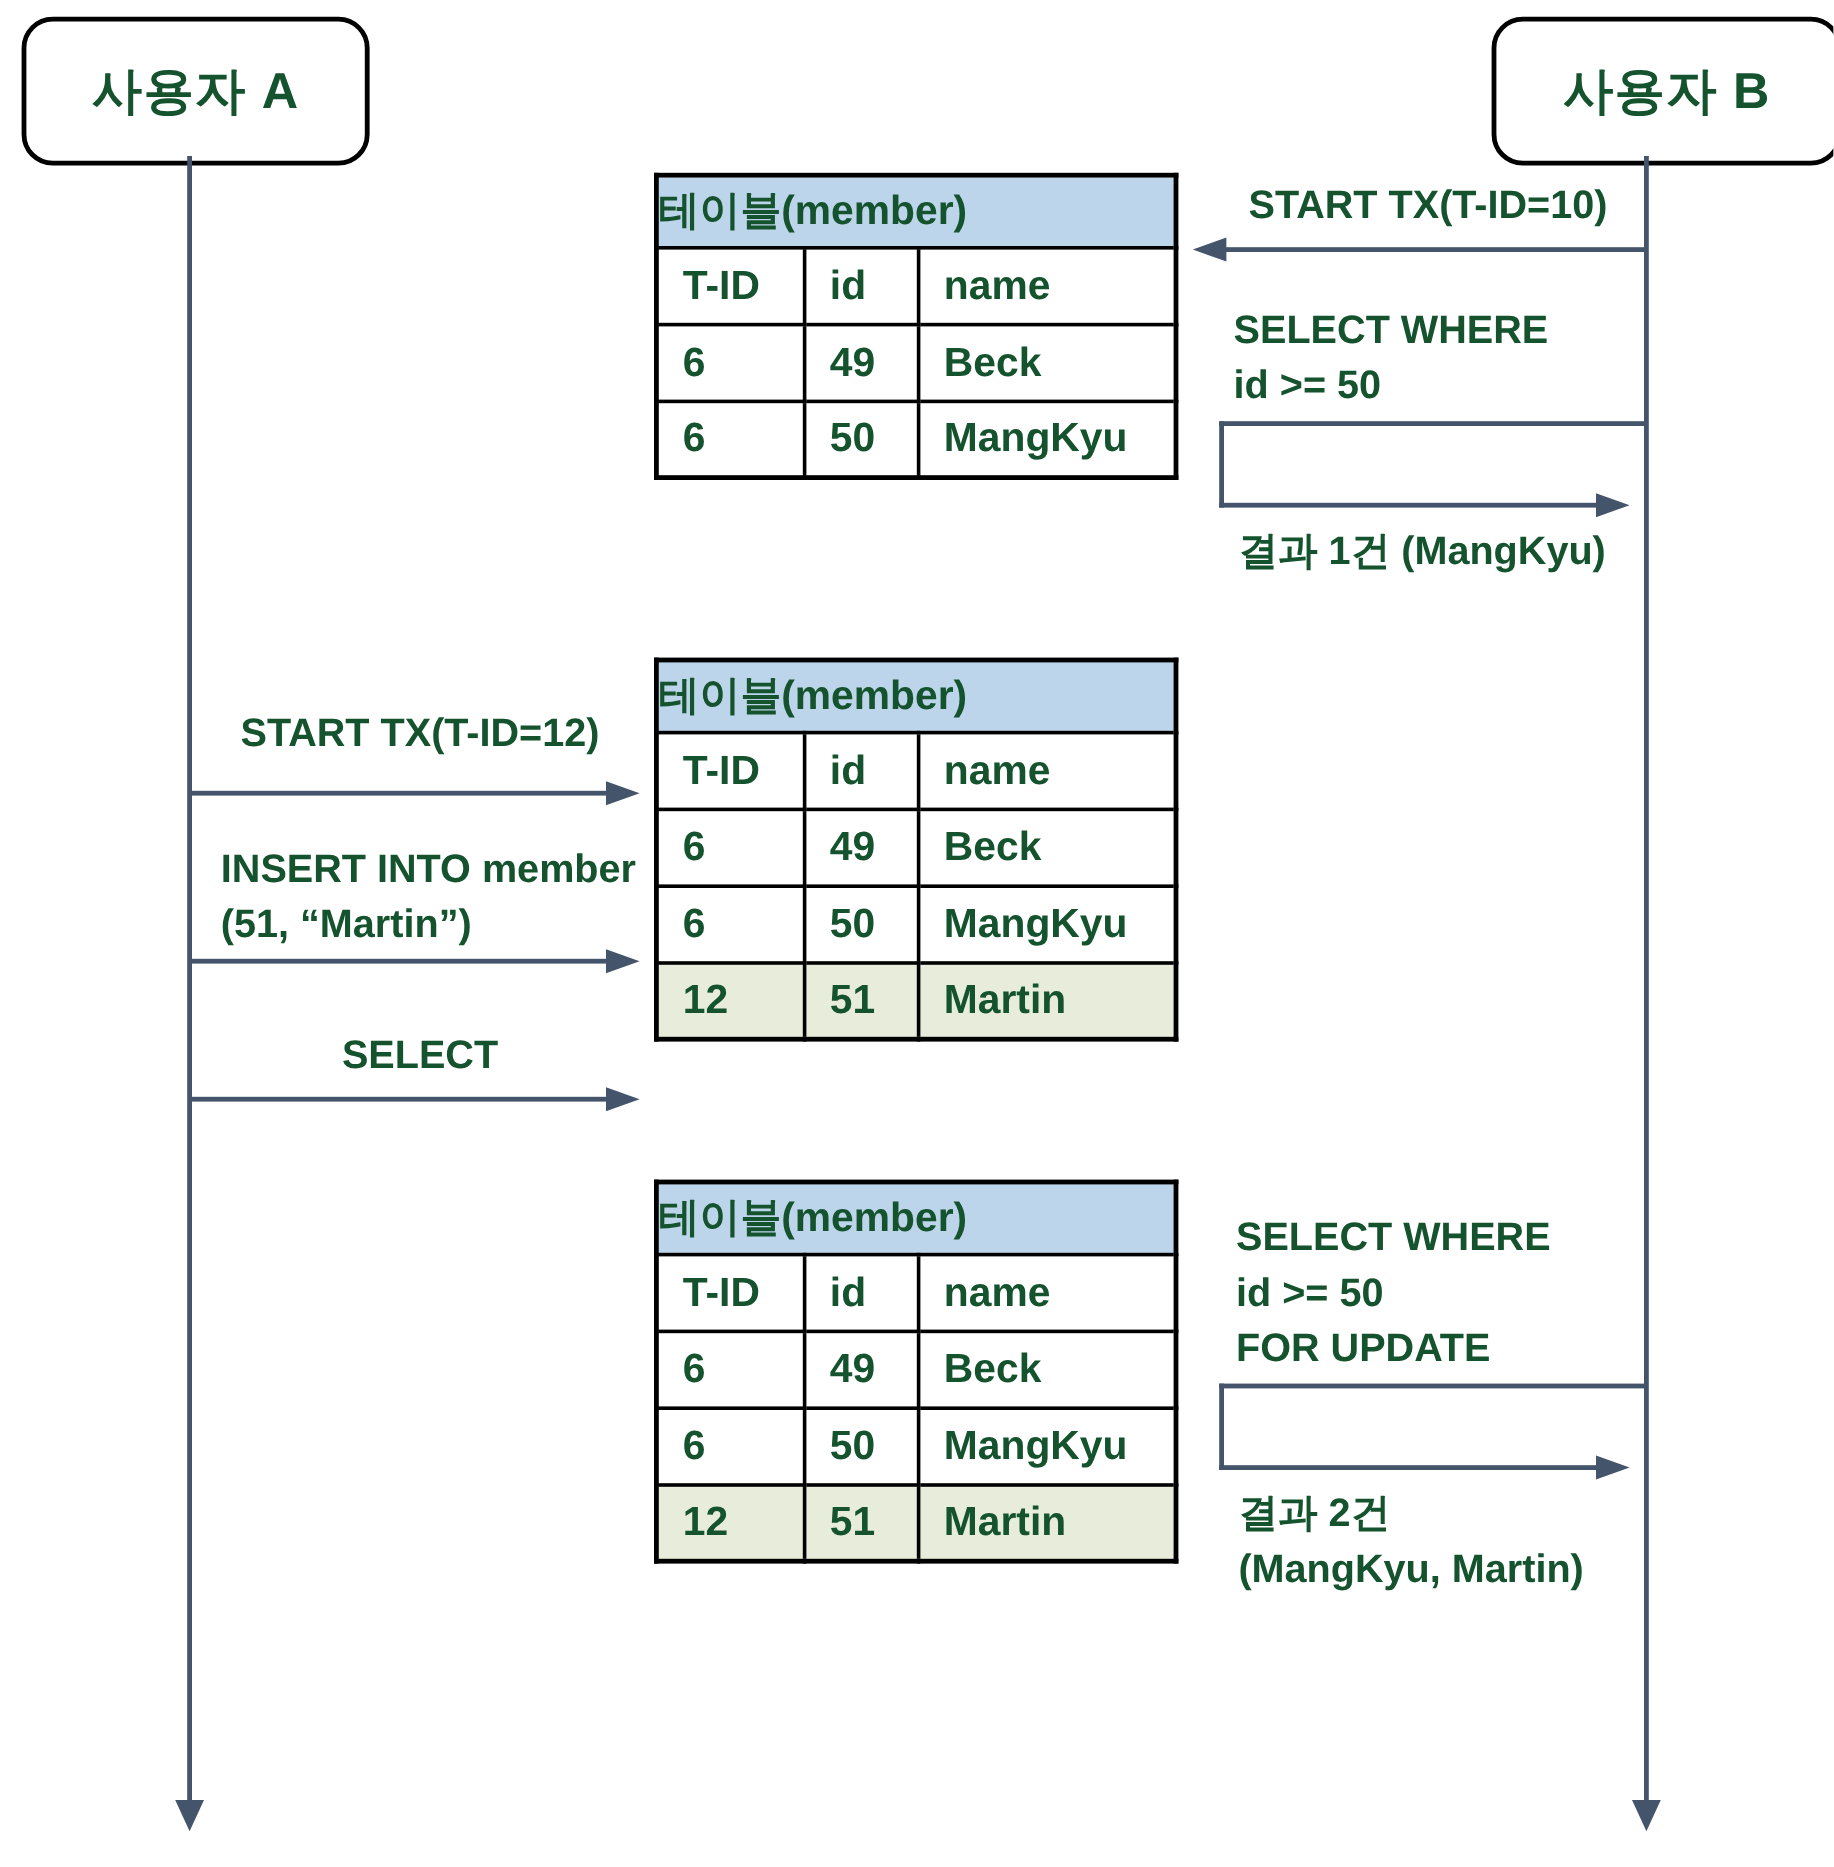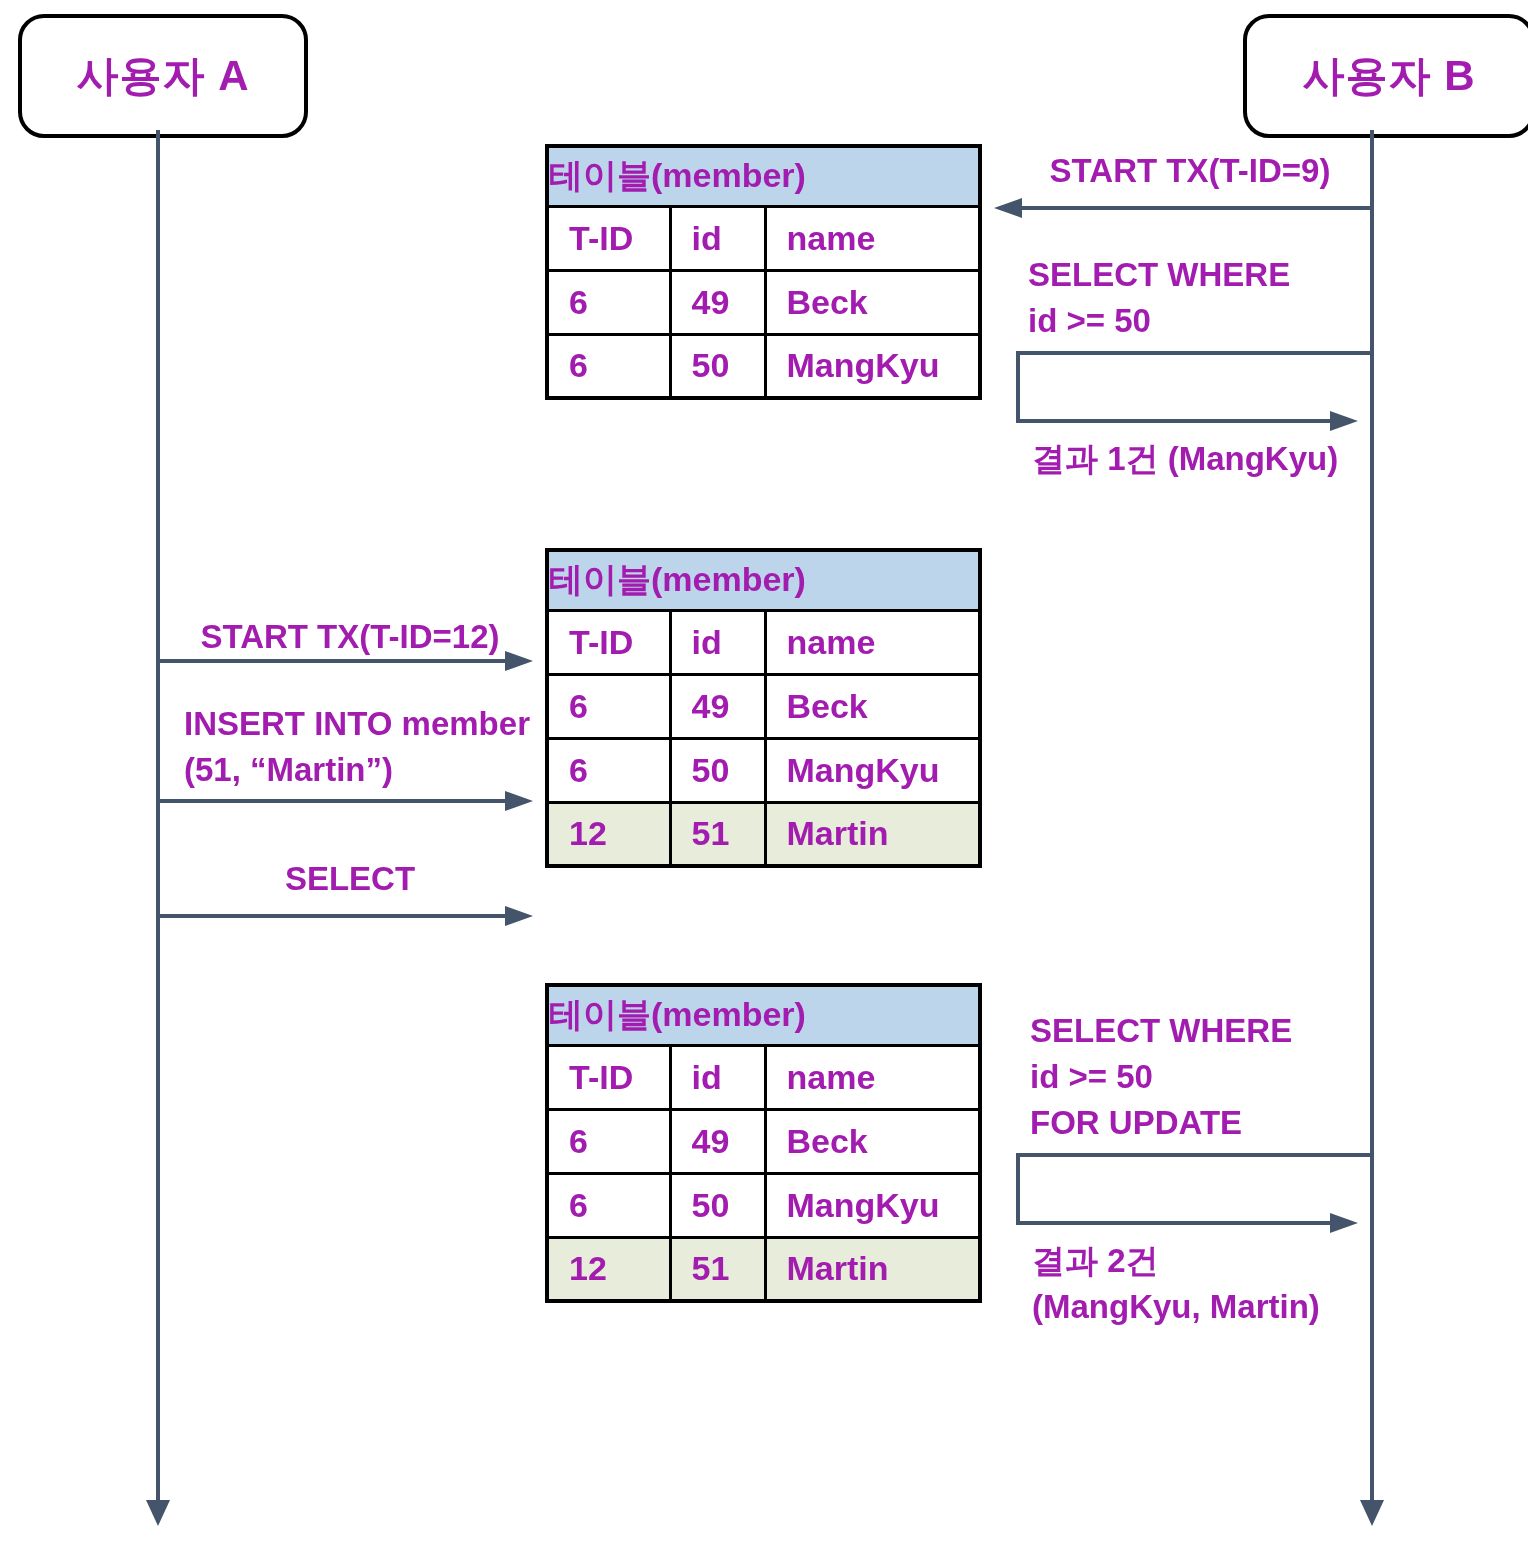--- a/index.html
+++ b/index.html
@@ -1,18 +1,18 @@
 <!DOCTYPE html>
 <html><head>
 <meta charset="utf-8">
 <style>
   html,body{margin:0;padding:0;background:#fff;}
   #canvas{
     position:relative;width:1528px;height:1556px;background:#ffffff;
-    font-family:"Liberation Sans",sans-serif;font-weight:bold;color:#a21caf;
+    font-family:"Liberation Sans",sans-serif;font-weight:bold;color:#14532d;
     overflow:hidden;
   }
   .actor{
     position:absolute;border:4px solid #000;border-radius:26px;background:#fff;
     display:flex;align-items:center;justify-content:center;
     font-size:42px;letter-spacing:1px;
   }
   .lifeline{position:absolute;width:4px;background:#44546a;}
   .ll-arrow{
     position:absolute;width:0;height:0;
@@ -150,35 +150,35 @@
       <td>MangKyu</td>
     </tr>
     <tr class="green">
       <td>12</td>
       <td>51</td>
       <td>Martin</td>
     </tr>
   </tbody>
     </table>
 
-  <div class="lbl center" style="left:1000px;top:148px;width:380px;">START TX(T-ID=9)</div>
+  <div class="lbl center" style="left:1000px;top:148px;width:380px;">START TX(T-ID=10)</div>
   <div class="hline" style="left:1018px;top:206px;width:354px;"></div>
   <div class="arr-left" style="left:994px;top:198px;"></div>
 
   <div class="lbl" style="left:1028px;top:252px;">
     <div>SELECT WHERE</div>
     <div>id &gt;= 50</div>
   </div>
   <div class="hline" style="left:1016px;top:351px;width:356px;"></div>
   <div class="vline" style="left:1016px;top:351px;height:72px;"></div>
   <div class="hline" style="left:1016px;top:419px;width:314px;"></div>
   <div class="arr-right" style="left:1330px;top:411px;"></div>
   <div class="lbl" style="left:1032px;top:436px;">결과 1건 (MangKyu)</div>
 
-  <div class="lbl center" style="left:160px;top:614px;width:380px;">START TX(T-ID=12)</div>
+  <div class="lbl center" style="left:160px;top:588px;width:380px;">START TX(T-ID=12)</div>
   <div class="hline" style="left:159px;top:659px;width:346px;"></div>
   <div class="arr-right" style="left:505px;top:651px;"></div>
 
   <div class="lbl" style="left:184px;top:701px;">
     <div>INSERT INTO member</div>
     <div>(51, “Martin”)</div>
   </div>
   <div class="hline" style="left:159px;top:799px;width:346px;"></div>
   <div class="arr-right" style="left:505px;top:791px;"></div>
 

